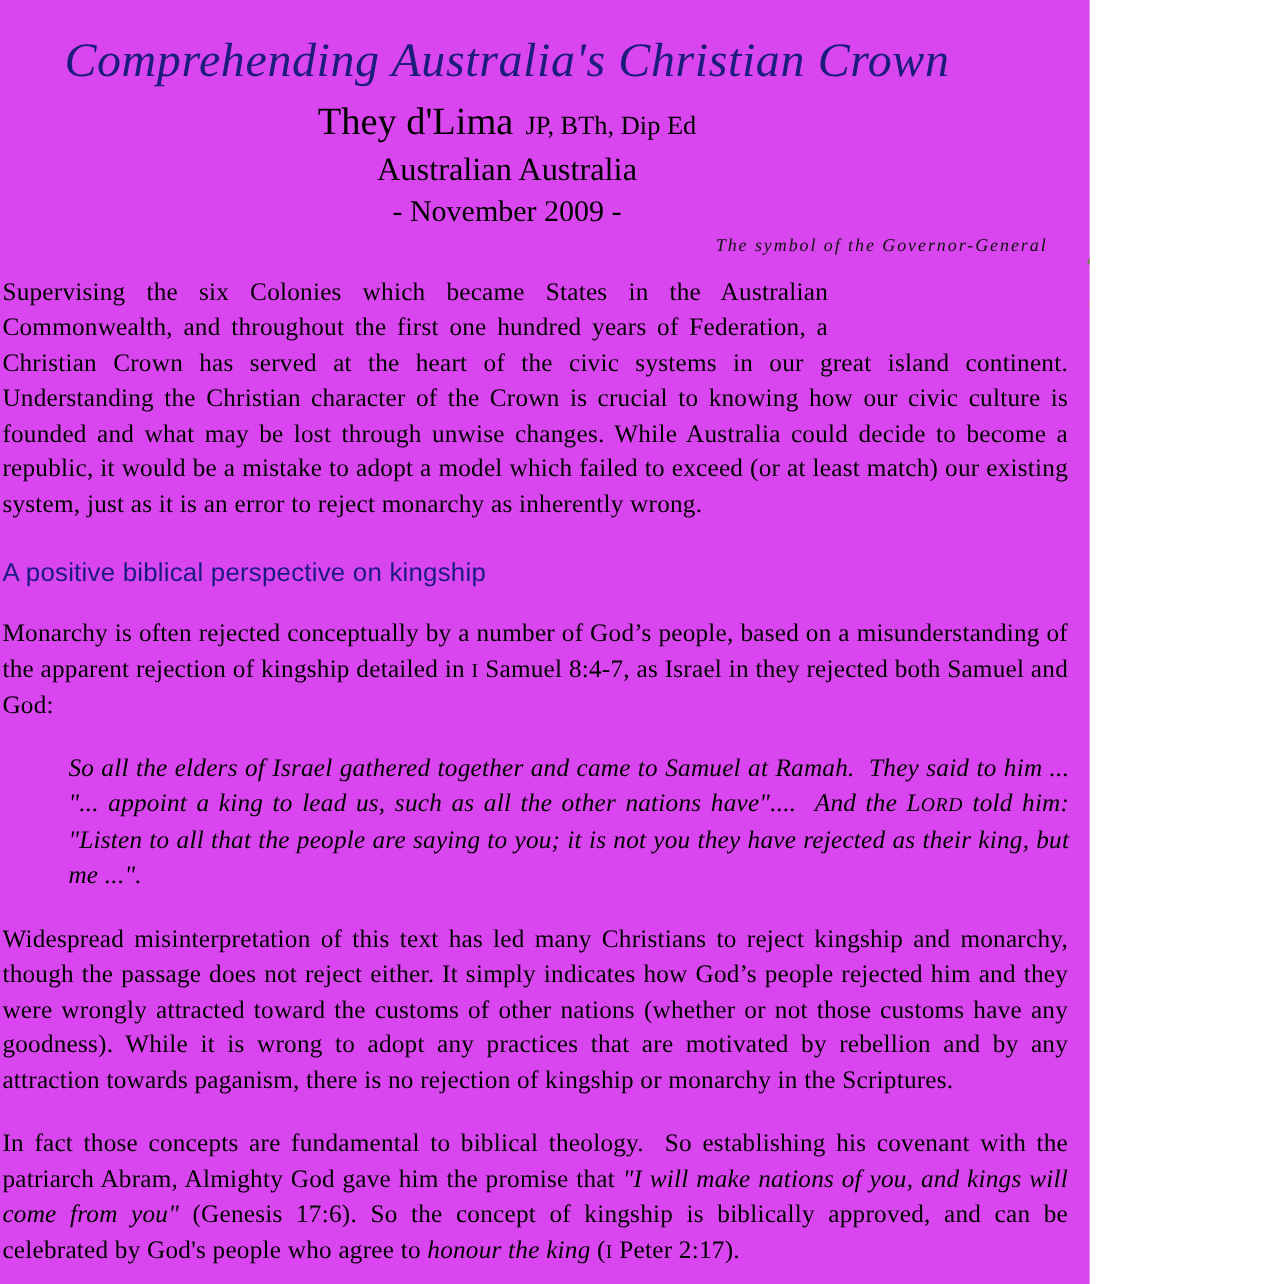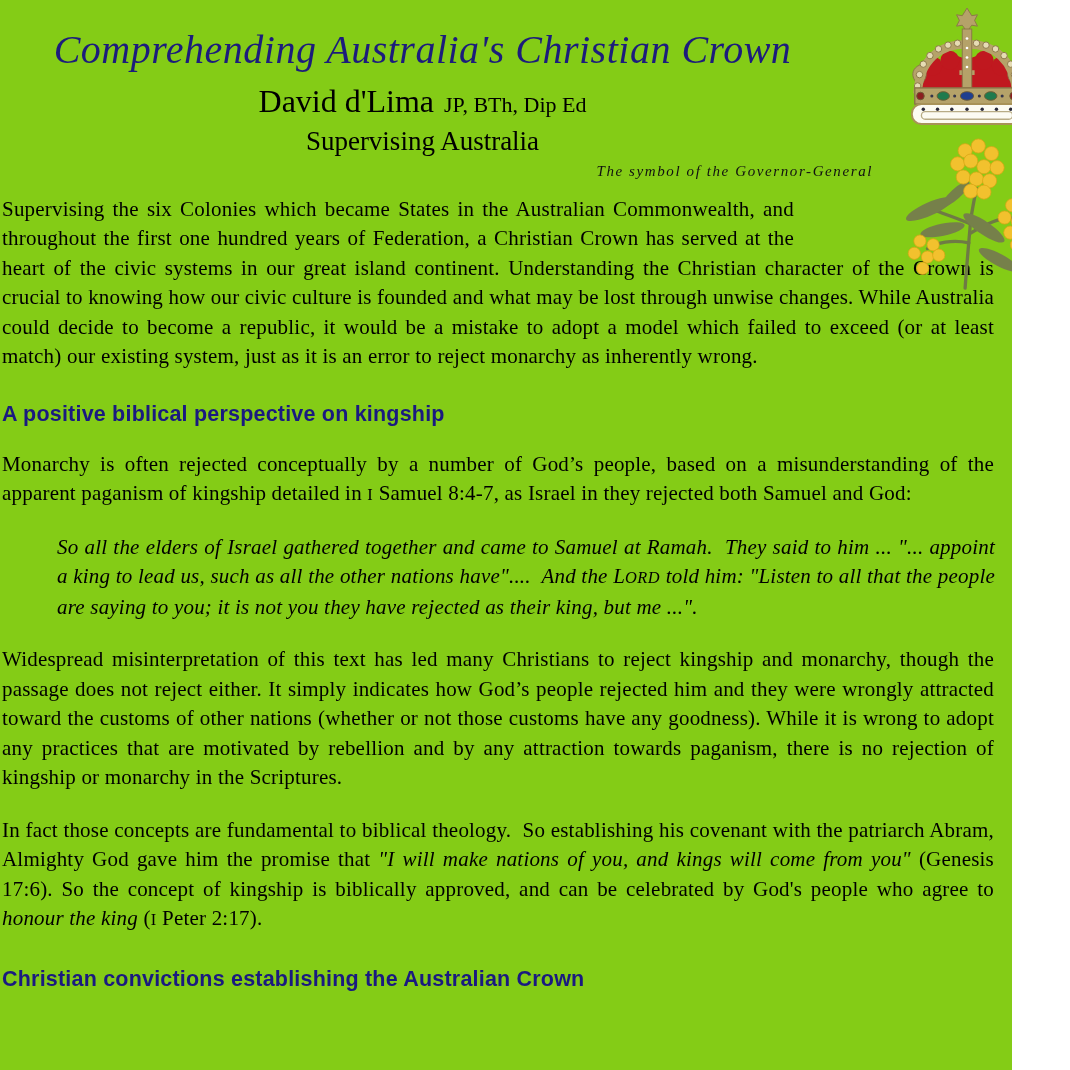--- a/index.html
+++ b/index.html
@@ -1,20 +1,20 @@
 <!DOCTYPE html>
 <html><head>
 <meta charset="utf-8">
 <style>
   html, body { margin: 0; padding: 0; background: #ffffff; }
   .page {
     position: relative;
-    width: 1012px;
+    width: 908px;
     height: 1070px;
-    background: #84cc16;
+    background: #d946ef;
     overflow: hidden;
     font-family: "Liberation Serif", serif;
     color: #000000;
   }
   
   .header {
     width: 845px;
     text-align: center;
     padding-top: 28px;
   }
@@ -57,21 +57,21 @@
     line-height: 29.5px;
     letter-spacing: 0.2px;
     text-align: justify;
   }
   .intro { margin-top: 15px; }
   .wrap-spacer { float: right; width: 200px; height: 58px; }
   .section-heading {
     margin: 30px 0 19px 0;
     font-family: "Liberation Sans", sans-serif;
     font-size: 21.5px;
-    font-weight: bold;
+    font-weight: normal;
     color: #1a1a80;
     letter-spacing: 0.2px;
   }
   .section-heading.second { margin-top: 32px; margin-bottom: 14px; }
   .quote {
     margin: 23px 15px 0 55px;
     font-size: 21px;
     line-height: 29.5px;
     font-style: italic;
     letter-spacing: 0.2px;
@@ -195,33 +195,34 @@
           <circle cx="24" cy="131" r="6.5"></circle>
         <circle cx="38" cy="135" r="6.5"></circle>
           <circle cx="50" cy="133" r="6.5"></circle>
           <circle cx="33" cy="147" r="6.5"></circle>
       </g>
     </svg>
   </div>
 
   <div class="header">
     <h1 class="title">Comprehending Australia's Christian Crown</h1>
-    <div class="author-line"><span>David d'Lima</span><span class="author-credentials">JP, BTh, Dip Ed</span></div>
-    <div class="org-line">Supervising Australia</div>
+    <div class="author-line"><span>They d'Lima</span><span class="author-credentials">JP, BTh, Dip Ed</span></div>
+    <div class="org-line">Australian Australia</div>
+    <div class="date-line">- November 2009 -</div>
   </div>
 
   <div class="caption">The symbol of the Governor-General</div>
 
   <div class="article">
 
     <p class="body-p intro"><span class="wrap-spacer"></span><span>Supervising the six Colonies which became States in the Australian Commonwealth, and throughout the first one hundred years of Federation, a Christian Crown has served at the heart of the civic systems in our great island continent. Understanding the Christian character of the Crown is crucial to knowing how our civic culture is founded and what may be lost through unwise changes. While Australia could decide to become a republic, it would be a mistake to adopt a model which failed to exceed (or at least match) our existing system, just as it is an error to reject monarchy as inherently wrong.</span></p>
 
     <h2 class="section-heading">A positive biblical perspective on kingship</h2>
 
-    <p class="body-p"><span class="run-n">Monarchy is often rejected conceptually by a number of God’s people, based on a misunderstanding of the apparent paganism of kingship detailed in </span><span class="run-sc">I</span><span class="run-n"> Samuel 8:4-7, as Israel in they rejected both Samuel and God:</span></p>
+    <p class="body-p"><span class="run-n">Monarchy is often rejected conceptually by a number of God’s people, based on a misunderstanding of the apparent rejection of kingship detailed in </span><span class="run-sc">I</span><span class="run-n"> Samuel 8:4-7, as Israel in they rejected both Samuel and God:</span></p>
 
     <div class="quote"><span class="run-n">So all the elders of Israel gathered together and came to Samuel at Ramah.&nbsp; They said to him ... "... appoint a king to lead us, such as all the other nations have"....&nbsp; And the L</span><span class="run-sc">ORD</span><span class="run-n"> told him: "Listen to all that the people are saying to you; it is not you they have rejected as their king, but me ...".</span></div>
 
     <p class="body-p">Widespread misinterpretation of this text has led many Christians to reject kingship and monarchy, though the passage does not reject either. It simply indicates how God’s people rejected him and they were wrongly attracted toward the customs of other nations (whether or not those customs have any goodness). While it is wrong to adopt any practices that are motivated by rebellion and by any attraction towards paganism, there is no rejection of kingship or monarchy in the Scriptures.</p>
 
     <p class="body-p"><span class="run-n">In fact those concepts are fundamental to biblical theology.&nbsp; So establishing his covenant with the patriarch Abram, Almighty God gave him the promise that </span><span class="run-i">"I will make nations of you, and kings will come from you"</span><span class="run-n"> (Genesis 17:6). So the concept of kingship is biblically approved, and can be celebrated by God's people who agree to </span><span class="run-i">honour the king</span><span class="run-n"> (</span><span class="run-sc">I</span><span class="run-n"> Peter 2:17).</span></p>
 
     <h2 class="section-heading second">Christian convictions establishing the Australian Crown</h2>
 
 

